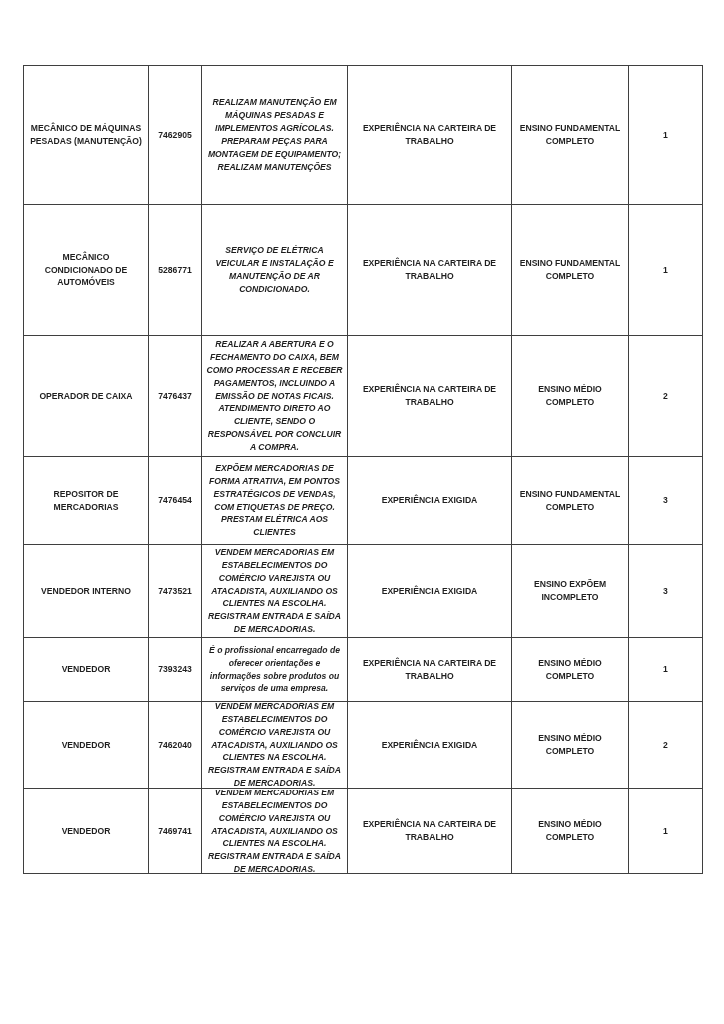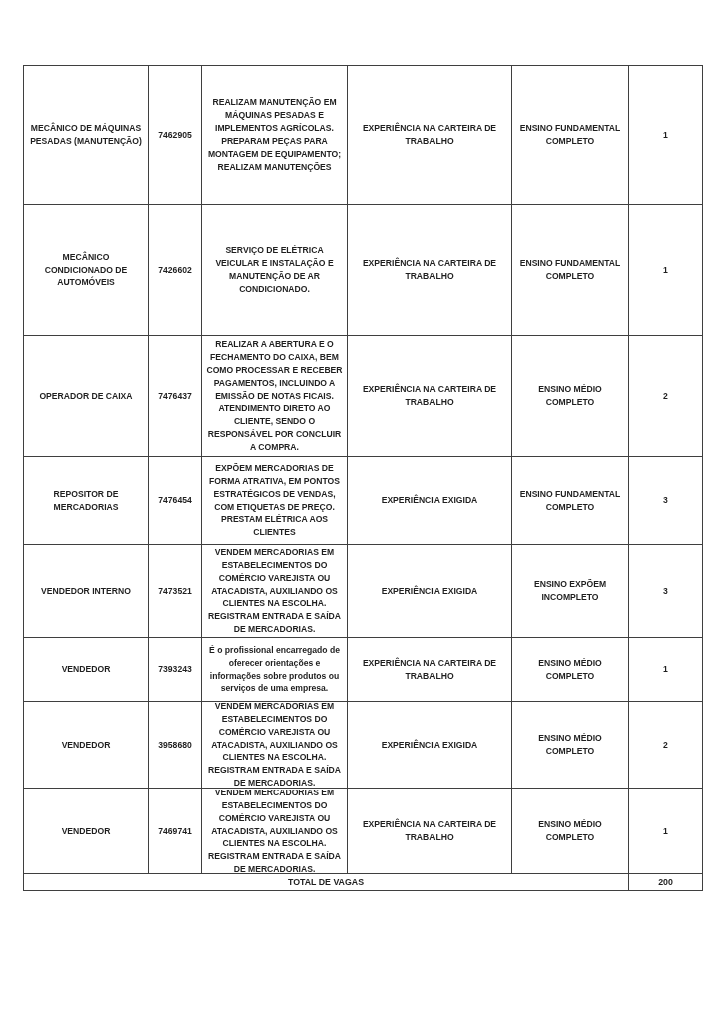--- a/index.html
+++ b/index.html
@@ -34,20 +34,21 @@
     word-wrap:break-word;
   }
   td.c-desc{ padding:0 3px; }
   .desc-inner{
     display:flex;
     flex-direction:column;
     justify-content:center;
     align-items:flex-start;
     overflow:hidden;
     width:100%;
+    font-style:italic;
   }
   
   tr.r0{ height:139px; } tr.r0 .desc-inner{ height:137px; }
   tr.r1{ height:131px; } tr.r1 .desc-inner{ height:102px; }
   tr.r2{ height:121px; } tr.r2 .desc-inner{ height:120px; }
   tr.r3{ height:88px;  } tr.r3 .desc-inner{ height:86px; }
   tr.r4{ height:93px;  } tr.r4 .desc-inner{ height:91px; }
   tr.r5{ height:64px;  } tr.r5 .desc-inner{ height:63px; }
   tr.r6{ height:87px;  } tr.r6 .desc-inner{ height:85px; }
   tr.r7{ height:85px;  } tr.r7 .desc-inner{ height:83px; }
@@ -75,21 +76,21 @@
             <div class="desc-inner">
               <span>REALIZAM MANUTENÇÃO EM MÁQUINAS PESADAS E IMPLEMENTOS AGRÍCOLAS. PREPARAM PEÇAS PARA MONTAGEM DE EQUIPAMENTO; REALIZAM MANUTENÇÕES</span>
             </div>
           </td>
         <td class="c-exp">EXPERIÊNCIA NA CARTEIRA DE TRABALHO</td>
         <td class="c-edu">ENSINO FUNDAMENTAL COMPLETO</td>
         <td class="c-vac">1</td>
       </tr>
       <tr class="r1">
         <td class="c-occ">MECÂNICO CONDICIONADO DE AUTOMÓVEIS</td>
-        <td class="c-code">7426602</td>
+        <td class="c-code">5286771</td>
         <td class="c-desc">
             <div class="desc-inner">
               <span>SERVIÇO DE ELÉTRICA VEICULAR E INSTALAÇÃO E MANUTENÇÃO DE AR CONDICIONADO.</span>
             </div>
           </td>
         <td class="c-exp">EXPERIÊNCIA NA CARTEIRA DE TRABALHO</td>
         <td class="c-edu">ENSINO FUNDAMENTAL COMPLETO</td>
         <td class="c-vac">1</td>
       </tr>
       <tr class="r2">
@@ -135,21 +136,21 @@
             <div class="desc-inner">
               <span>É o profissional encarregado de oferecer orientações e informações sobre produtos ou serviços de uma empresa.</span>
             </div>
           </td>
         <td class="c-exp">EXPERIÊNCIA NA CARTEIRA DE TRABALHO</td>
         <td class="c-edu">ENSINO MÉDIO COMPLETO</td>
         <td class="c-vac">1</td>
       </tr>
       <tr class="r6">
         <td class="c-occ">VENDEDOR</td>
-        <td class="c-code">3958680</td>
+        <td class="c-code">7462040</td>
         <td class="c-desc">
             <div class="desc-inner">
               <span>VENDEM MERCADORIAS EM ESTABELECIMENTOS DO COMÉRCIO VAREJISTA OU ATACADISTA, AUXILIANDO OS CLIENTES NA ESCOLHA. REGISTRAM ENTRADA E SAÍDA DE MERCADORIAS.</span>
             </div>
           </td>
         <td class="c-exp">EXPERIÊNCIA EXIGIDA</td>
         <td class="c-edu">ENSINO MÉDIO COMPLETO</td>
         <td class="c-vac">2</td>
       </tr>
       <tr class="r7">
@@ -157,19 +158,15 @@
         <td class="c-code">7469741</td>
         <td class="c-desc">
             <div class="desc-inner">
               <span>VENDEM MERCADORIAS EM ESTABELECIMENTOS DO COMÉRCIO VAREJISTA OU ATACADISTA, AUXILIANDO OS CLIENTES NA ESCOLHA. REGISTRAM ENTRADA E SAÍDA DE MERCADORIAS.</span>
             </div>
           </td>
         <td class="c-exp">EXPERIÊNCIA NA CARTEIRA DE TRABALHO</td>
         <td class="c-edu">ENSINO MÉDIO COMPLETO</td>
         <td class="c-vac">1</td>
       </tr>
-      <tr class="rtotal">
-        <td colspan="5">TOTAL DE VAGAS</td>
-        <td>200</td>
-      </tr>
     </tbody>
   </table>
 </div>
 
 </body></html>

